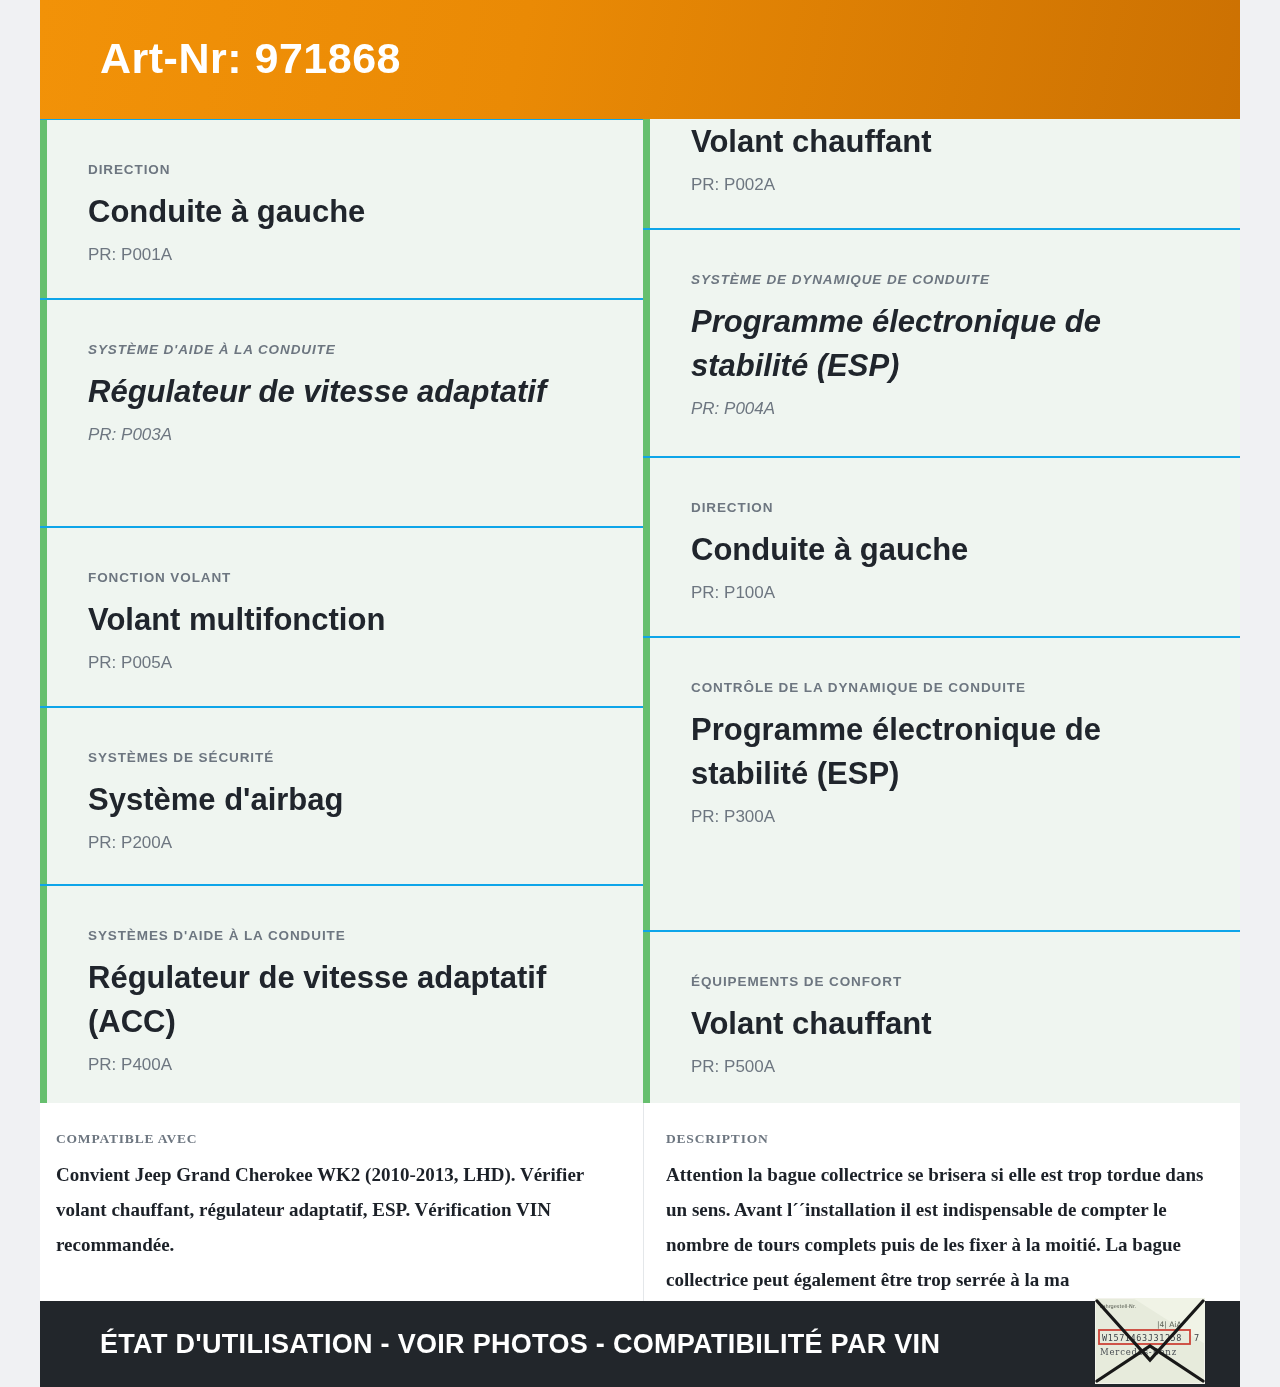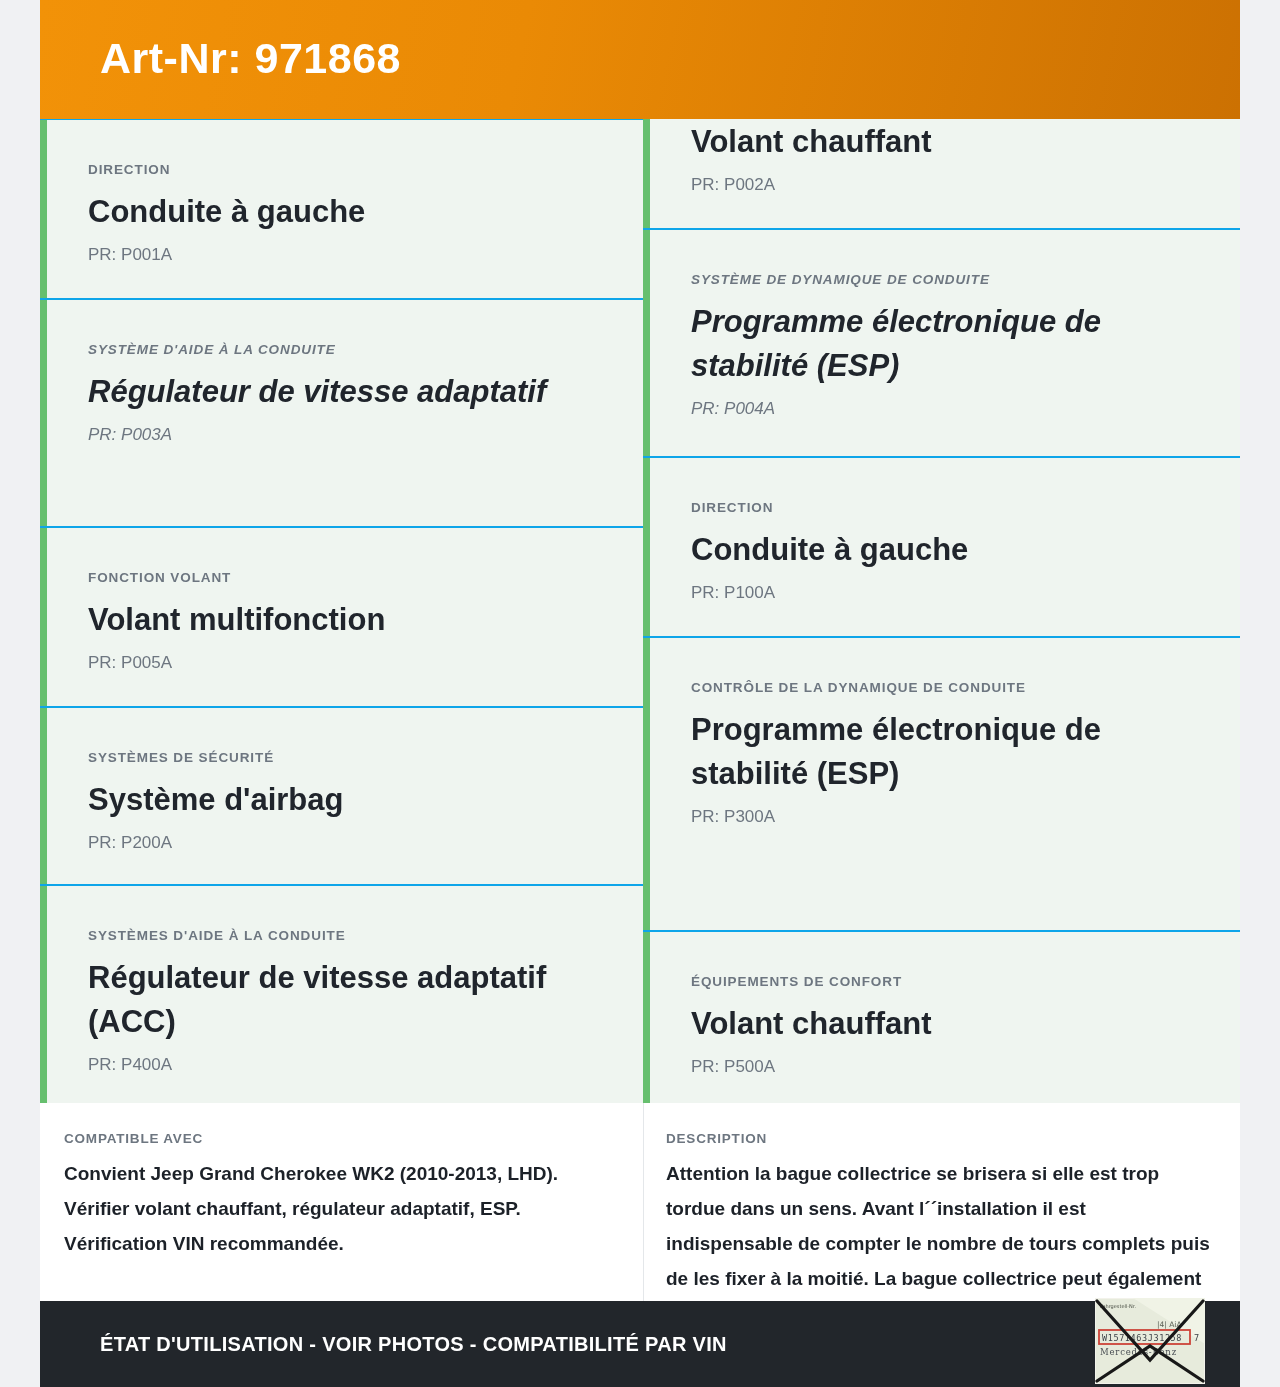--- a/index.html
+++ b/index.html
@@ -76,21 +76,21 @@
     color: #6d7680;
   }
 
   
   .bottom {
     height: 198px;
     background: #ffffff;
     display: flex;
     overflow: hidden;
   }
-  .bottom-col { padding: 28px 24px 0 24px; }
+  .bottom-col { padding: 28px 24px 0 16px; font-family: Liberation Serif, serif; }
   .bottom-col.left  { width: 603px; }
   .bottom-col.right { width: 597px; border-left: 1px solid #e4e7ea; padding-left: 22px; }
   .bottom-label {
     font-size: 13.5px;
     font-weight: 700;
     letter-spacing: 0.8px;
     color: #6d7680;
     text-transform: uppercase;
   }
   .bottom-text {
@@ -107,21 +107,21 @@
   .footer {
     position: relative;
     height: 86px;
     background: #22262b;
     display: flex;
     align-items: center;
     padding-left: 60px;
   }
   .footer-text {
     color: #ffffff;
-    font-size: 20px;
+    font-size: 27px;
     font-weight: 700;
     letter-spacing: 0.3px;
   }
   .sticker {
     position: absolute;
     right: 35px;
     top: -3px;
     width: 110px;
     height: 86px;
     display: block;

